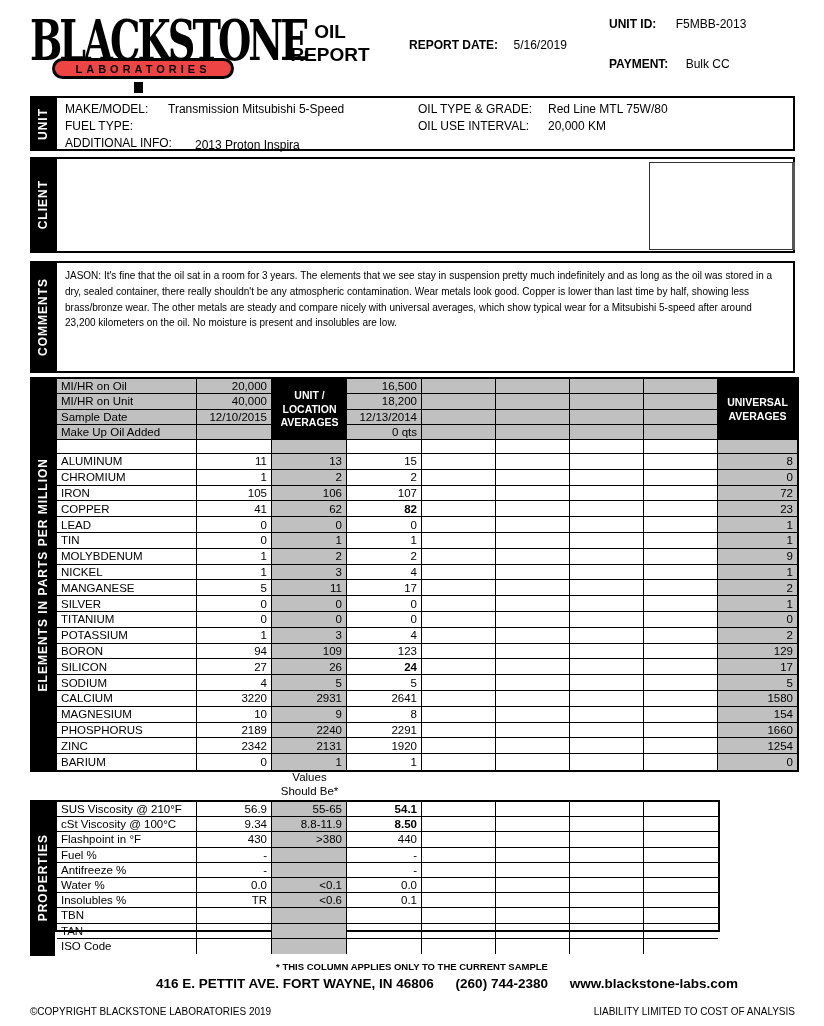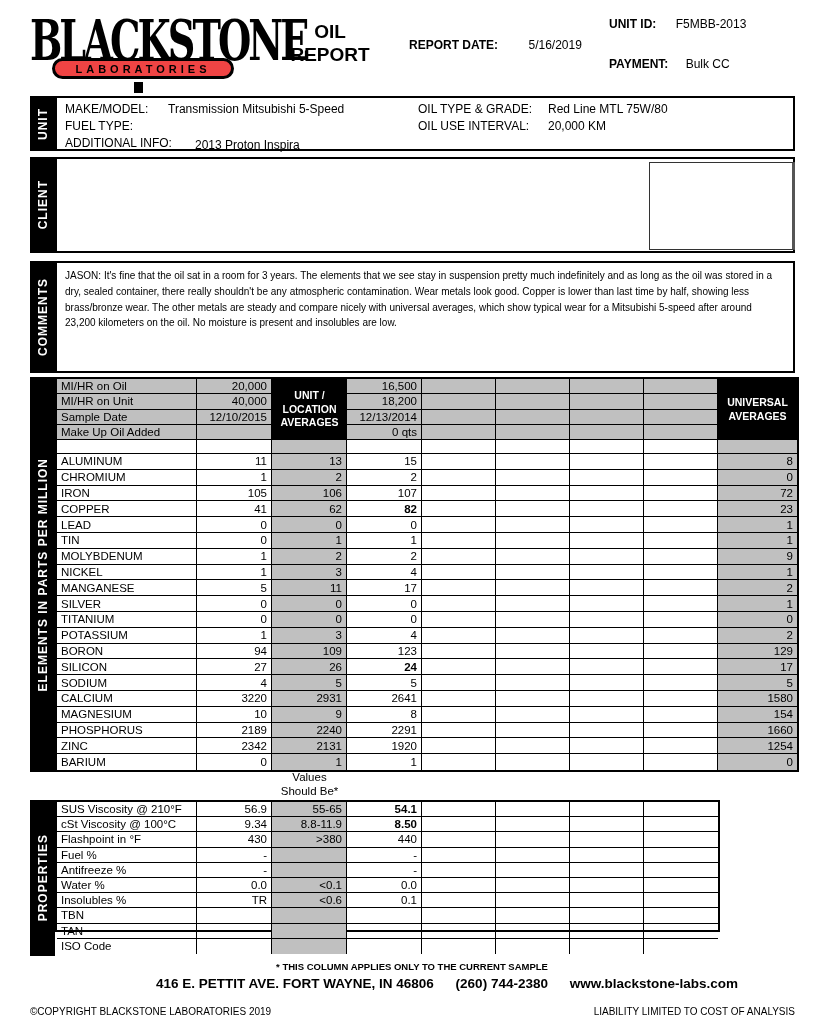--- a/index.html
+++ b/index.html
@@ -71,21 +71,21 @@
 
   <div class="logo">
     <div class="logo-main">BLACKSTONE</div>
     <div class="logo-oval">LABORATORIES</div>
     <div class="logo-tail"></div>
   </div>
   <div class="rpt-title" style="white-space: pre-line;">OIL
 REPORT</div>
   <div class="hline" style="left:409px;top:38px;">
     <span class="lbl">REPORT DATE:</span>
-    <span class="val" style="margin-left:27px;">5/16/2019</span>
+    <span class="val" style="margin-left:12px;">5/16/2019</span>
   </div>
   <div class="hline" style="left:609px;top:17px;">
     <span class="lbl">UNIT ID:</span>
     <span class="val" style="margin-left:16px;">F5MBB-2013</span>
   </div>
   <div class="hline" style="left:609px;top:57px;">
     <span class="lbl">PAYMENT:</span>
     <span class="val" style="margin-left:14px;">Bulk CC</span>
   </div>
 

